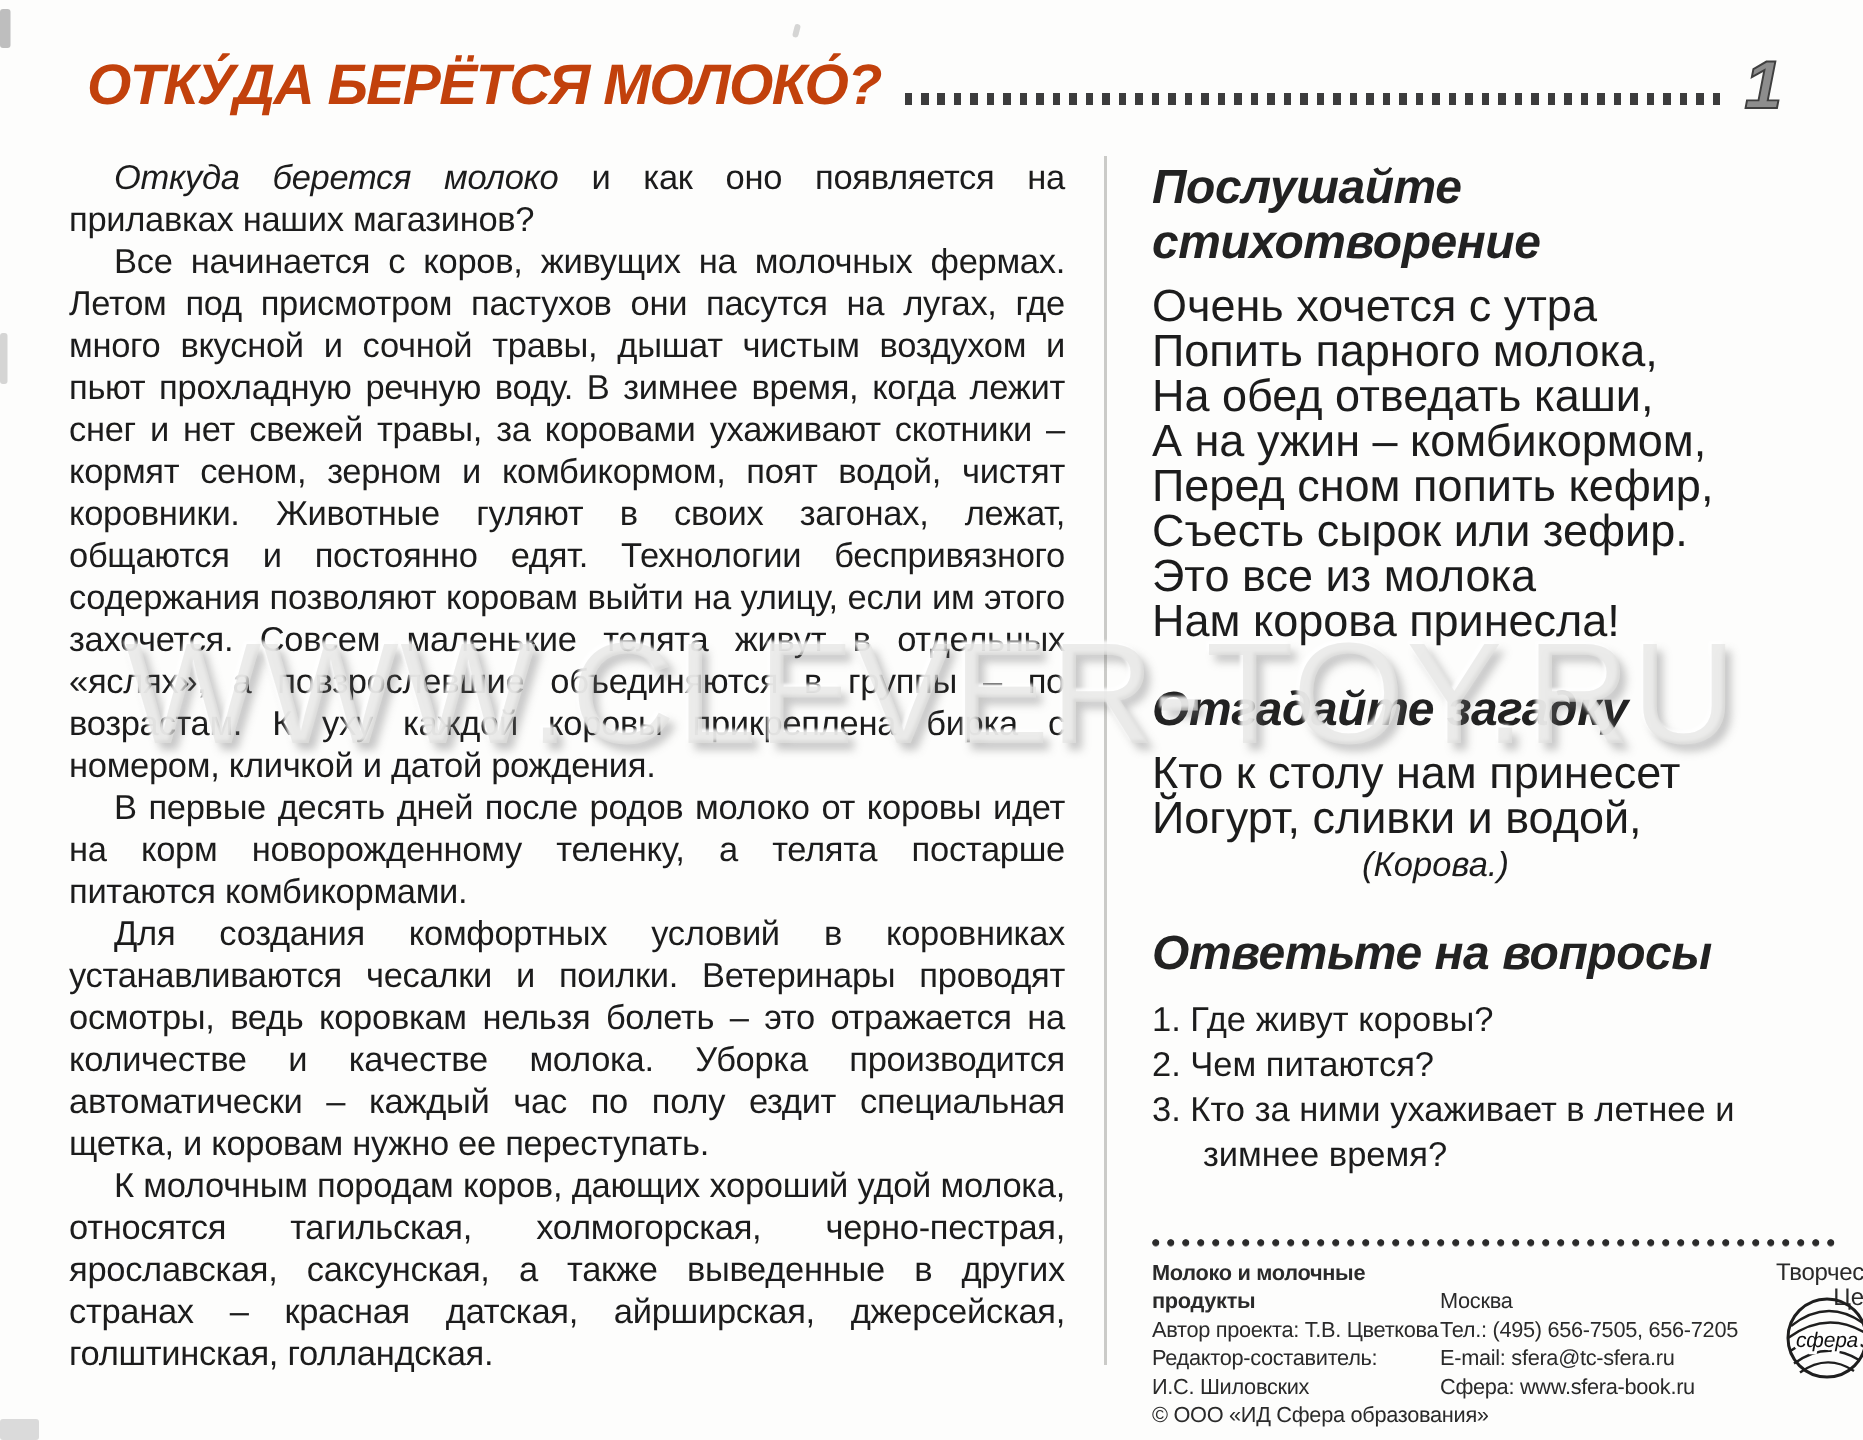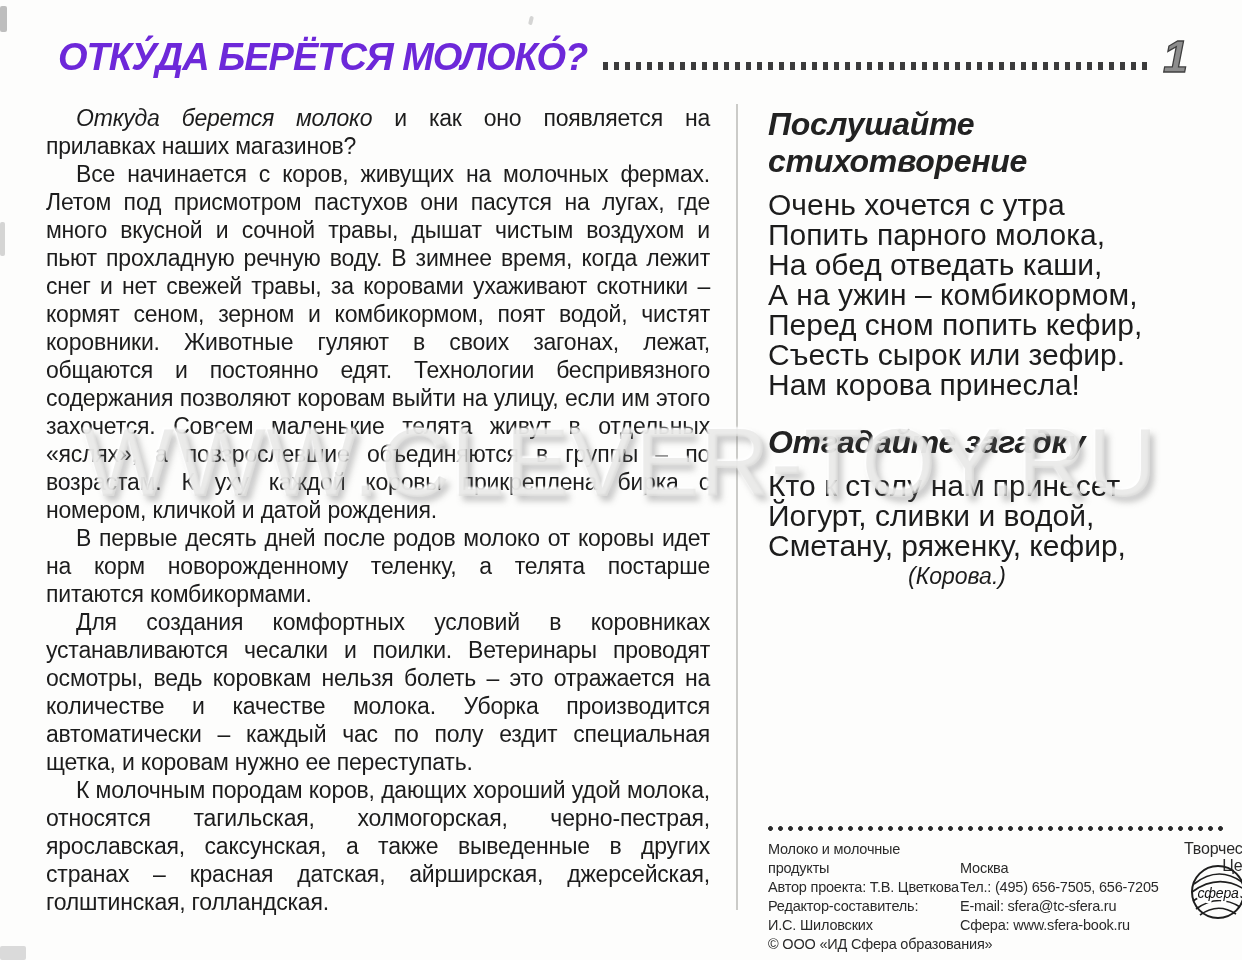--- a/index.html
+++ b/index.html
@@ -15,21 +15,21 @@
   #speck-c{left:0;top:946px;width:26px;height:14px;opacity:.30;}
   #speck-d{left:529px;top:16px;width:4px;height:9px;opacity:.35;transform:rotate(14deg);}
 
   
   .header{
     position:absolute;left:58px;right:30px;top:34px;
     display:flex;align-items:flex-end;
   }
   .title{
     font-size:38px;font-weight:bold;font-style:italic;
-    letter-spacing:-1px;color:#6d28d9;white-space:nowrap;
+    letter-spacing:-1px;color:#c2410c;white-space:nowrap;
   }
   .leader{
     flex:1;height:8px;margin:0 14px 9px 16px;
     background:repeating-linear-gradient(90deg,#3c3c3c 0 5px,transparent 5px 11px);
   }
   .page-num{
     font-size:45px;font-weight:bold;font-style:italic;
     color:#8d8d8d;-webkit-text-stroke:1.3px #3f3f3f;
     line-height:1;padding-right:24px;
   }
@@ -82,21 +82,21 @@
   .dotrule{
     height:5px;
     background-image:radial-gradient(circle at 2.5px 2.5px,#2b2b2b 2.1px,transparent 2.6px);
     background-size:10px 5px;background-repeat:repeat-x;
   }
   .footer-grid{
     display:grid;grid-template-columns:186px 218px 1fr;column-gap:6px;
     margin-top:9px;font-size:14.5px;line-height:19px;
     letter-spacing:-0.2px;color:#2a2a2a;
   }
-  .series-title{font-weight:normal;}
+  .series-title{font-weight:bold;}
   .credit-line,.contact-line{white-space:nowrap;}
   .contacts-cell{padding-top:19px;}
   .logo-cell{position:relative;text-align:right;font-size:16px;line-height:17px;height:100px;}
   .logo-globe{position:absolute;left:2px;top:20px;}
 </style>
 </head>
 <body>
 
 <div class="speck" id="speck-a"></div>
 <div class="speck" id="speck-b"></div>
@@ -122,31 +122,37 @@
 <div class="right-col">
 
   <div class="section-poem">
     <div class="task-heading">Послушайте стихотворение</div>
     <div class="task-line">Очень хочется с утра</div>
     <div class="task-line">Попить парного молока,</div>
     <div class="task-line">На обед отведать каши,</div>
     <div class="task-line">А на ужин – комбикормом,</div>
     <div class="task-line">Перед сном попить кефир,</div>
     <div class="task-line">Съесть сырок или зефир.</div>
+    <div class="task-line">Это все из молока</div>
     <div class="task-line">Нам корова принесла!</div>
   </div>
 
   <div class="section-riddle">
     <div class="task-heading">Отгадайте загадку</div>
     <div class="task-line">Кто к столу нам принесет</div>
     <div class="task-line">Йогурт, сливки и водой,</div>
-    <div class="task-line">Сметану, ряженку, кефир,</div>
     <div class="riddle-answer">(Корова.)</div>
   </div>
 
+  <div class="section-questions">
+    <div class="task-heading">Ответьте на вопросы</div>
+    <div class="question">1. Где живут коровы?</div>
+    <div class="question">2. Чем питаются?</div>
+    <div class="question">3. Кто за ними ухаживает в летнее и зимнее время?</div>
+  </div>
 </div>
 
 <div class="watermark">WWW.CLEVER-TOY.RU</div>
 
 <div class="footer">
   <div class="dotrule"></div>
   <div class="footer-grid">
     <div class="credits-cell">
       <div class="series-title">Молоко и молочные продукты</div>
       <div class="credit-line">Автор проекта: Т.В. Цветкова</div>

